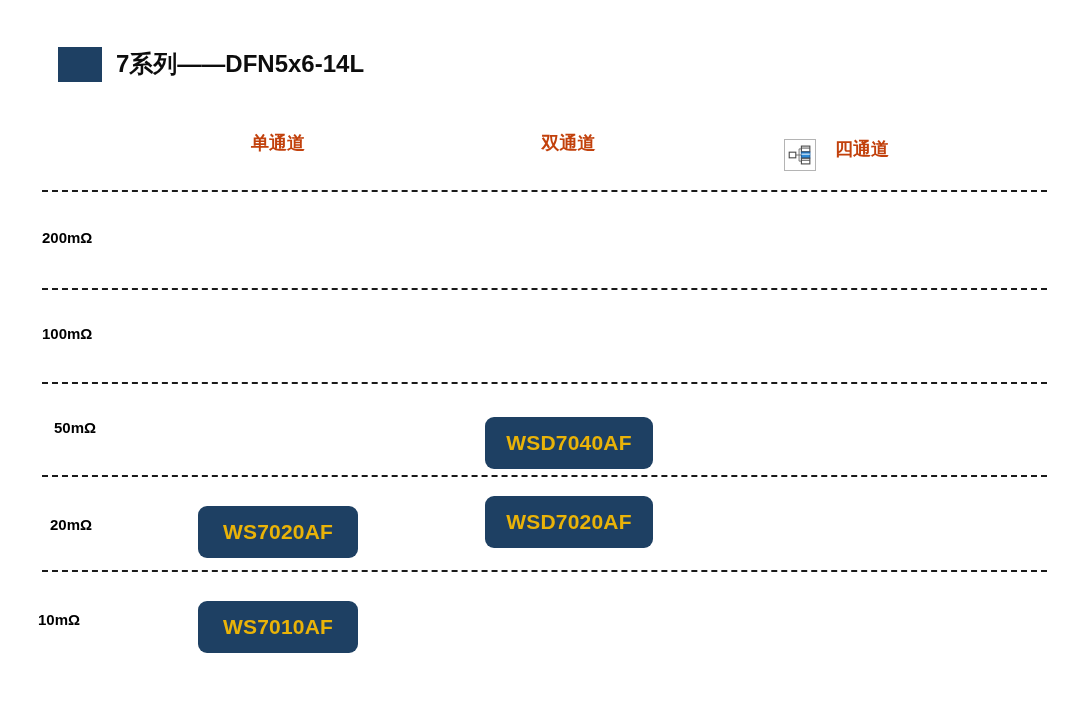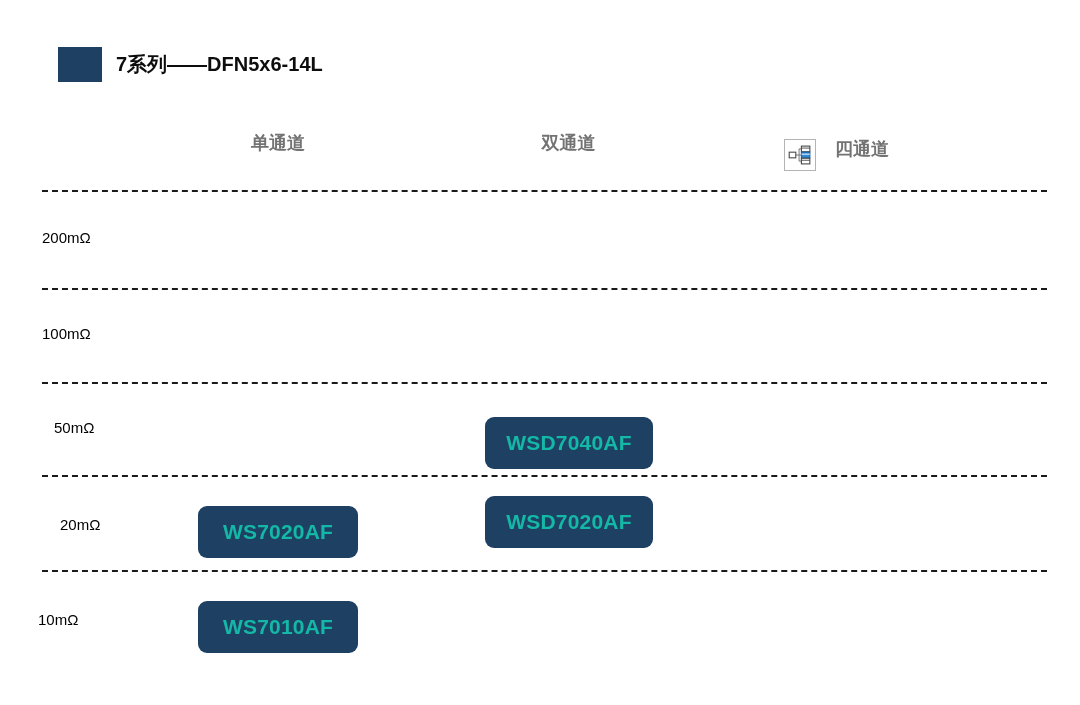--- a/index.html
+++ b/index.html
@@ -27,34 +27,34 @@
     height: 44px;
   }
   .title-swatch {
     width: 44px;
     height: 35px;
     background: #1e4063;
     flex: 0 0 auto;
   }
   .title-text {
     margin-left: 14px;
-    font-size: 20px;
+    font-size: 24px;
     font-weight: bold;
     letter-spacing: 0px;
     line-height: 1;
     white-space: nowrap;
     color: #0d0d0d;
   }
 
   
   .col-header {
     position: absolute;
     font-size: 18px;
     font-weight: bold;
-    color: #737373;
+    color: #c2410c;
     white-space: nowrap;
     line-height: 1;
   }
   .col-header.c1 { left: 0; top: 134px; width: 556px; text-align: center; }
   .col-header.c2 { left: 0; top: 134px; width: 1137px; text-align: center; }
   .col-header.c3 { left: 835px; top: 140px; }
 
   
   .hier-icon {
     position: absolute;
@@ -74,31 +74,31 @@
     left: 42px;
     width: 1005px;
     height: 0;
     border-top: 2px dashed #1a1a1a;
   }
 
   
   .row-label {
     position: absolute;
     font-size: 15px;
-    font-weight: normal;
+    font-weight: bold;
     color: #000000;
     white-space: nowrap;
     line-height: 1;
   }
 
   
   .badge {
     position: absolute;
     background: #1e4063;
-    color: #14b8a6;
+    color: #eab308;
     border-radius: 9px;
     font-size: 21px;
     font-weight: bold;
     letter-spacing: 0.2px;
     display: flex;
     align-items: center;
     justify-content: center;
     height: 52px;
     box-sizing: border-box;
     white-space: nowrap;
@@ -146,19 +146,19 @@
 
 <div class="rule" style="top:190px"></div>
 <div class="rule" style="top:288px"></div>
 <div class="rule" style="top:382px"></div>
 <div class="rule" style="top:475px"></div>
 <div class="rule" style="top:570px"></div>
 
 <div class="row-label" style="left:42px; top:230px">200mΩ</div>
 <div class="row-label" style="left:42px; top:326px">100mΩ</div>
 <div class="row-label" style="left:54px; top:420px">50mΩ</div>
-<div class="row-label" style="left:60px; top:517px">20mΩ</div>
+<div class="row-label" style="left:50px; top:517px">20mΩ</div>
 <div class="row-label" style="left:38px; top:612px">10mΩ</div>
 
 <div class="badge dual" style="top:417px">WSD7040AF</div>
 <div class="badge single" style="top:506px">WS7020AF</div>
 <div class="badge dual" style="top:496px">WSD7020AF</div>
 <div class="badge single" style="top:601px">WS7010AF</div>
 
 </body></html>

